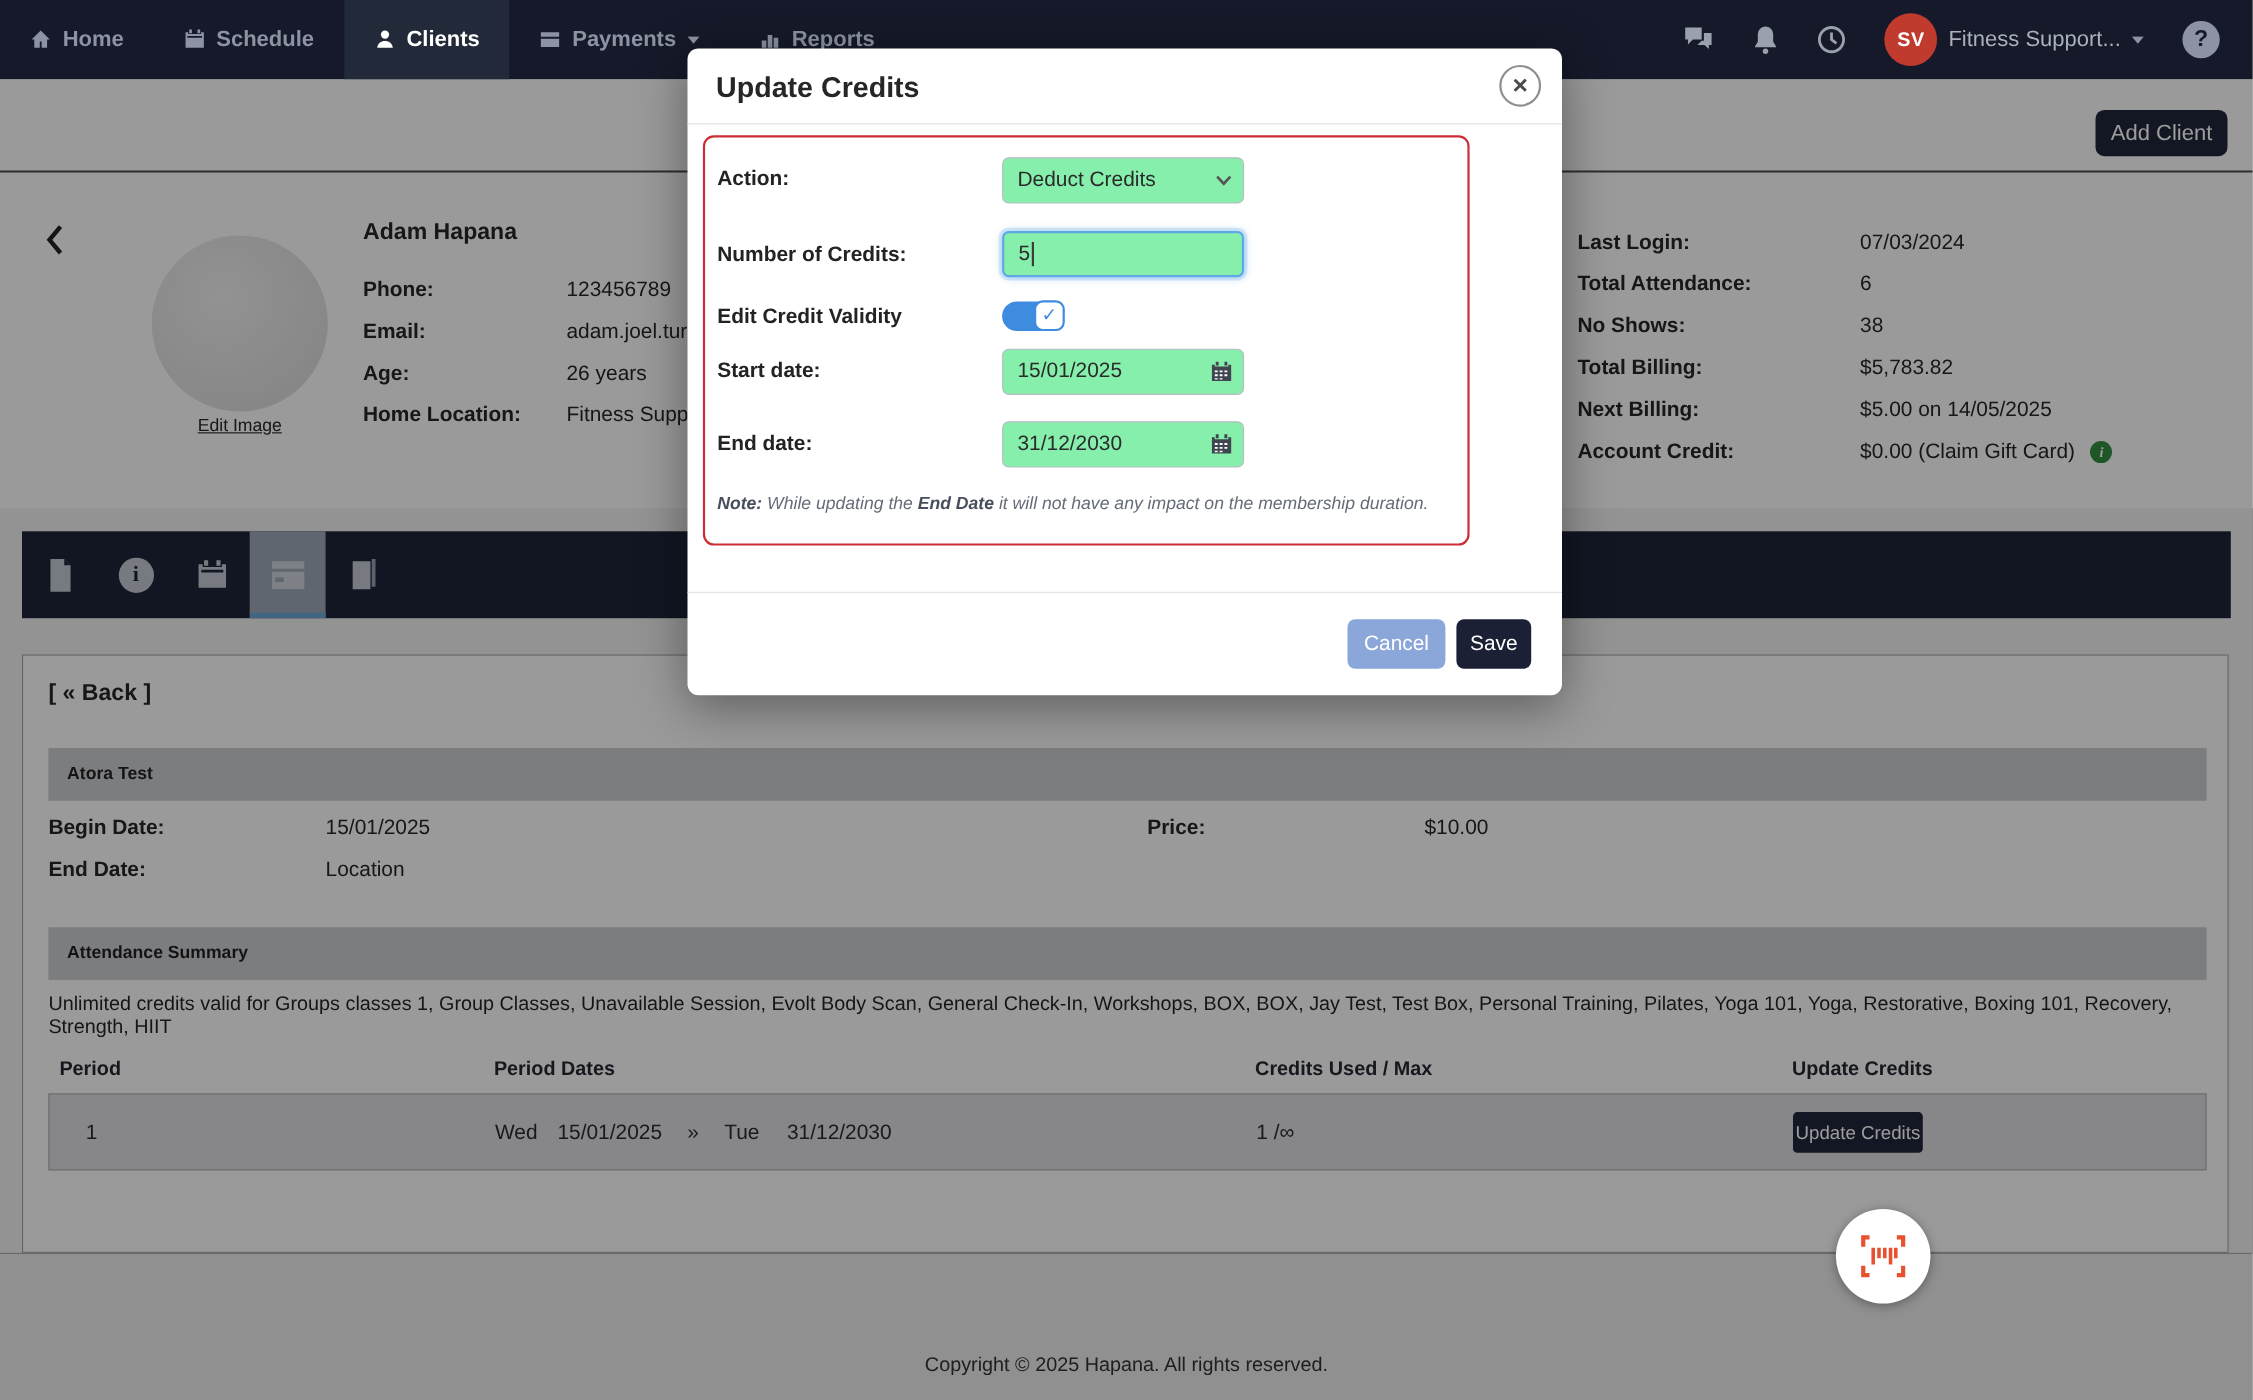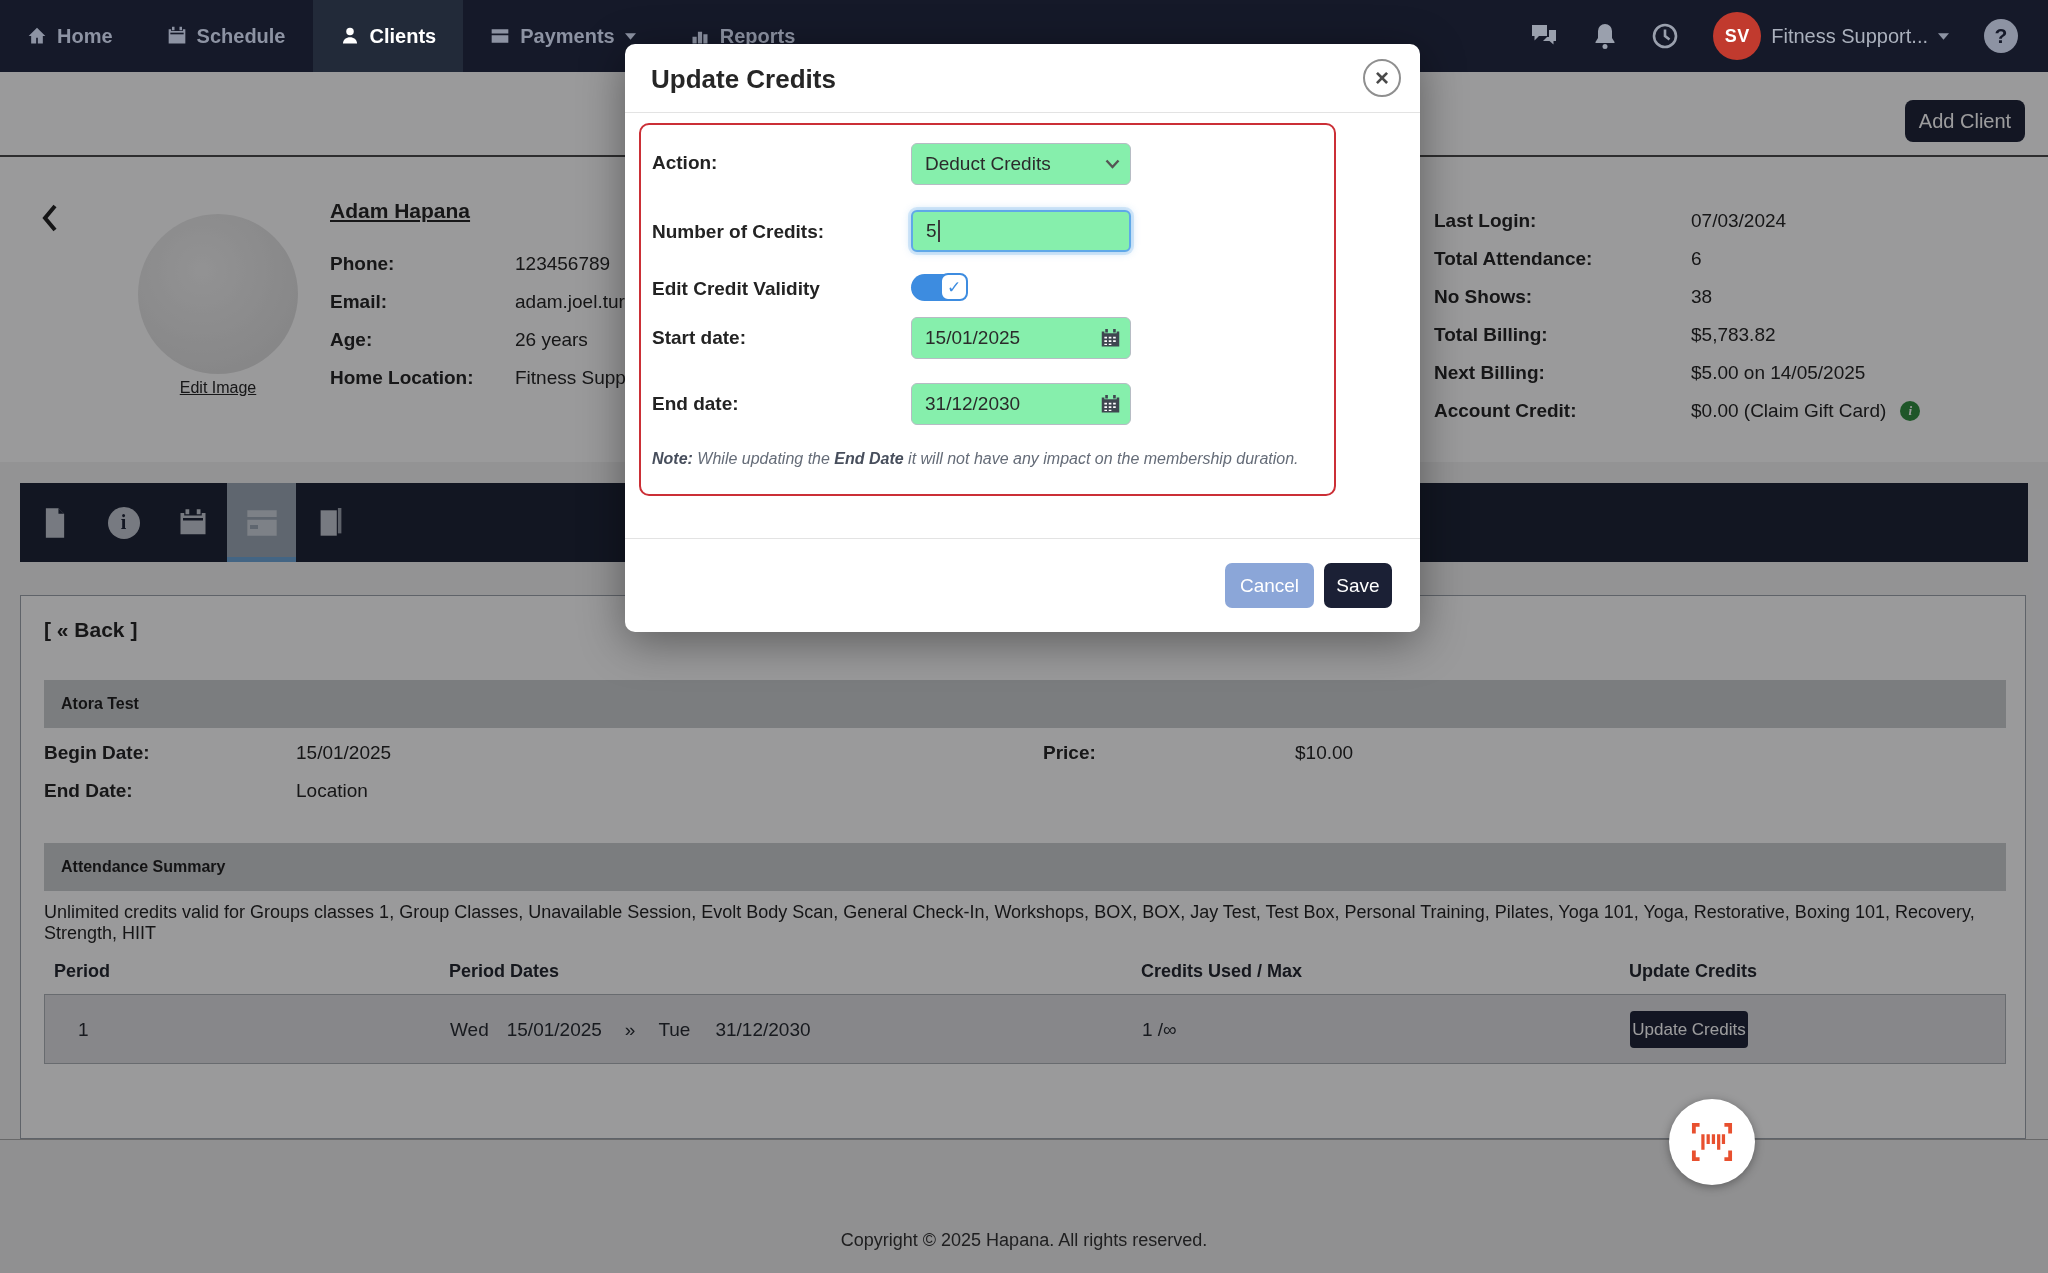--- a/index.html
+++ b/index.html
@@ -26,21 +26,21 @@
   .topstrip{position:absolute;left:0;top:0;right:0;height:83px;background:#fcfcfc;border-bottom:2px solid #474747;}
   .btn-dark{background:#1b2035;color:#fff;border-radius:8px;display:flex;align-items:center;justify-content:center;cursor:pointer;}
   .add-client{position:absolute;top:28px;right:23px;width:120px;height:42px;font-size:20px;}
 
   .profile{position:absolute;left:0;top:85px;right:0;height:305px;background:#fcfcfc;}
   .chev-left{position:absolute;left:38px;top:45px;cursor:pointer;}
   .pavatar{position:absolute;left:138px;top:57px;width:160px;height:160px;border-radius:50%;
     background:radial-gradient(circle at 40% 35%,#efefef,#d6d6d6);}
   .edit-image{position:absolute;left:138px;top:222px;width:160px;text-align:center;font-size:16px;
     text-decoration:underline;color:#222;cursor:pointer;}
-  .pname{position:absolute;left:330px;top:42px;font-size:21px;font-weight:bold;text-decoration:underline;cursor:pointer;}
+  .pname{position:absolute;left:330px;top:42px;font-size:21px;font-weight:bold;cursor:pointer;}
   .pfields{position:absolute;left:330px;top:96px;display:flex;flex-direction:column;gap:16px;font-size:19px;}
   .pfields .frow{display:flex;height:22px;align-items:center;}
   .pfields .flabel{width:185px;font-weight:bold;}
   .pstats{position:absolute;left:1434px;top:53px;display:flex;flex-direction:column;gap:16px;font-size:19px;}
   .pstats .frow{display:flex;height:22px;align-items:center;}
   .pstats .flabel{width:257px;font-weight:bold;}
   .info-green{width:20px;height:20px;border-radius:50%;background:#2e8b3d;color:#fff;font-size:13px;
     font-weight:bold;font-style:italic;display:inline-flex;align-items:center;justify-content:center;
     margin-left:14px;cursor:pointer;font-family:"Liberation Serif","DejaVu Serif",serif;}
 

